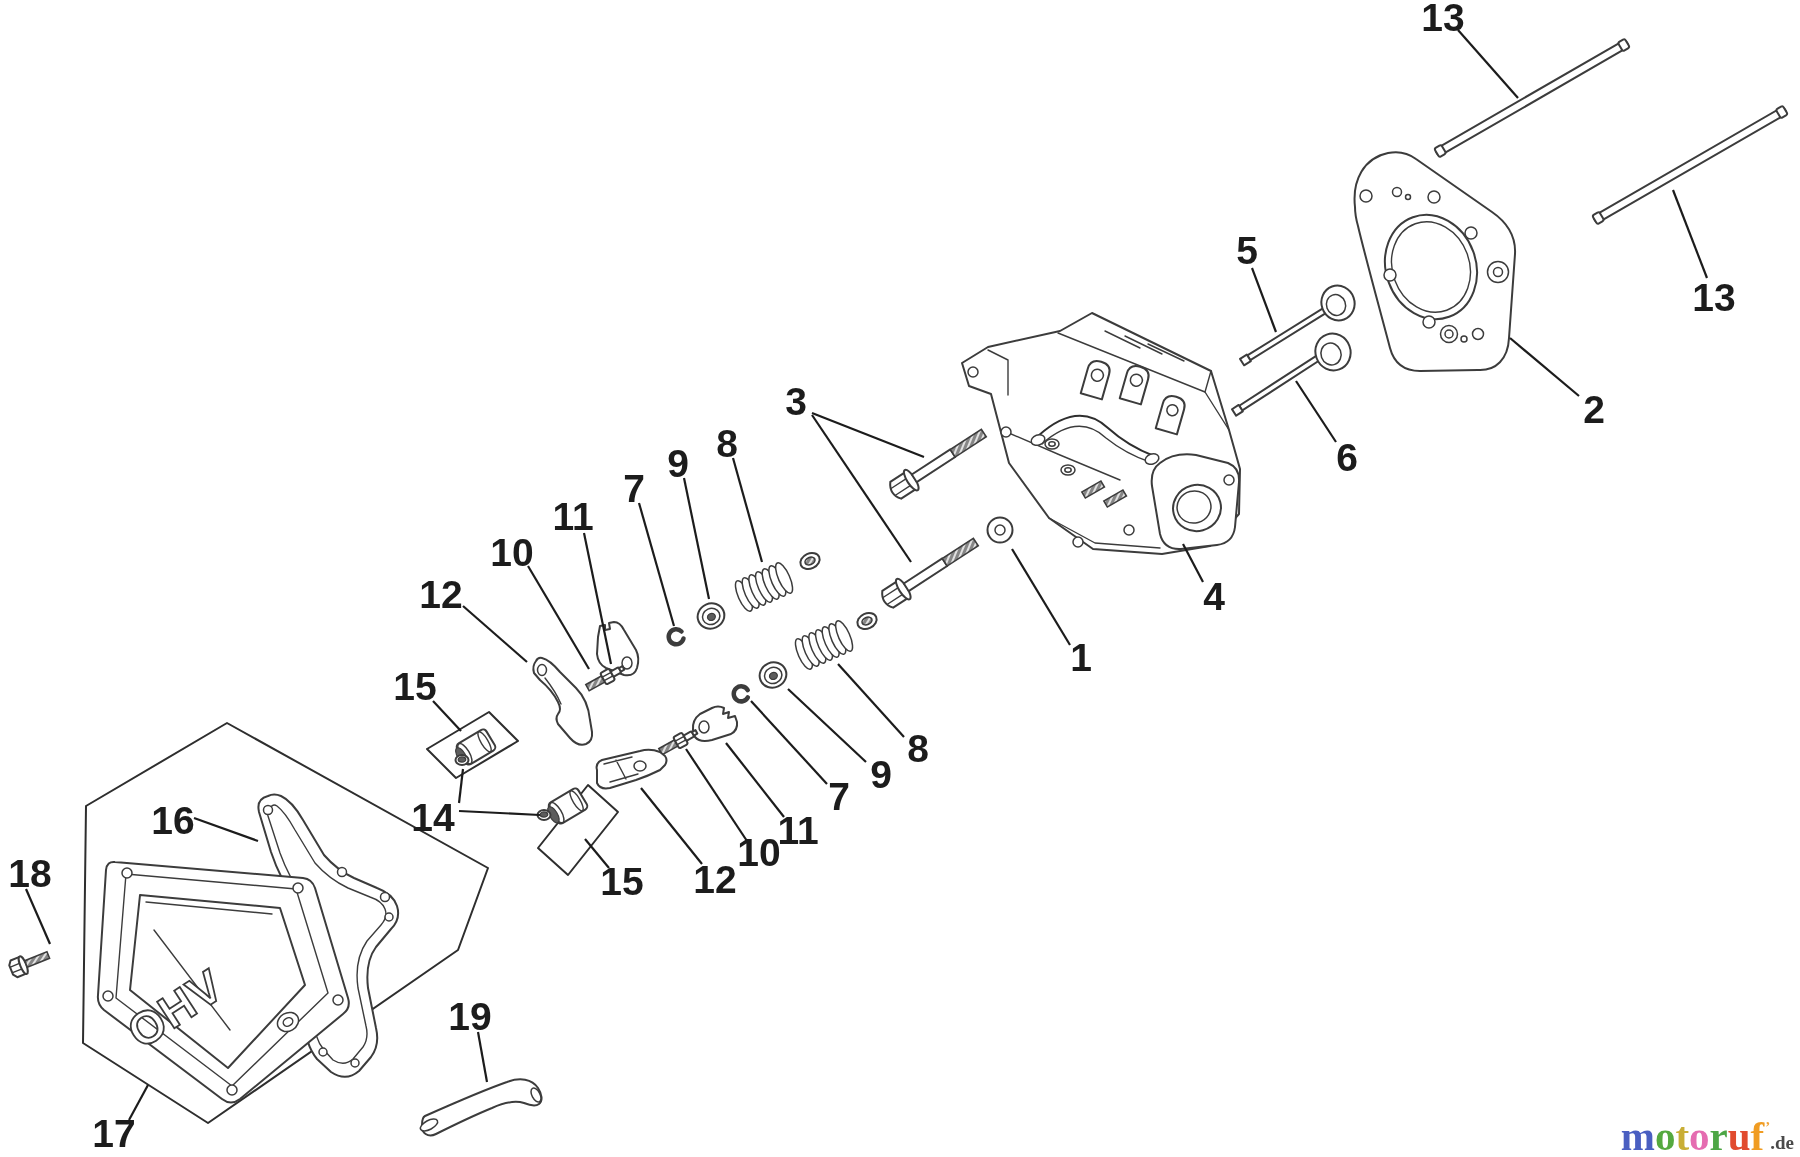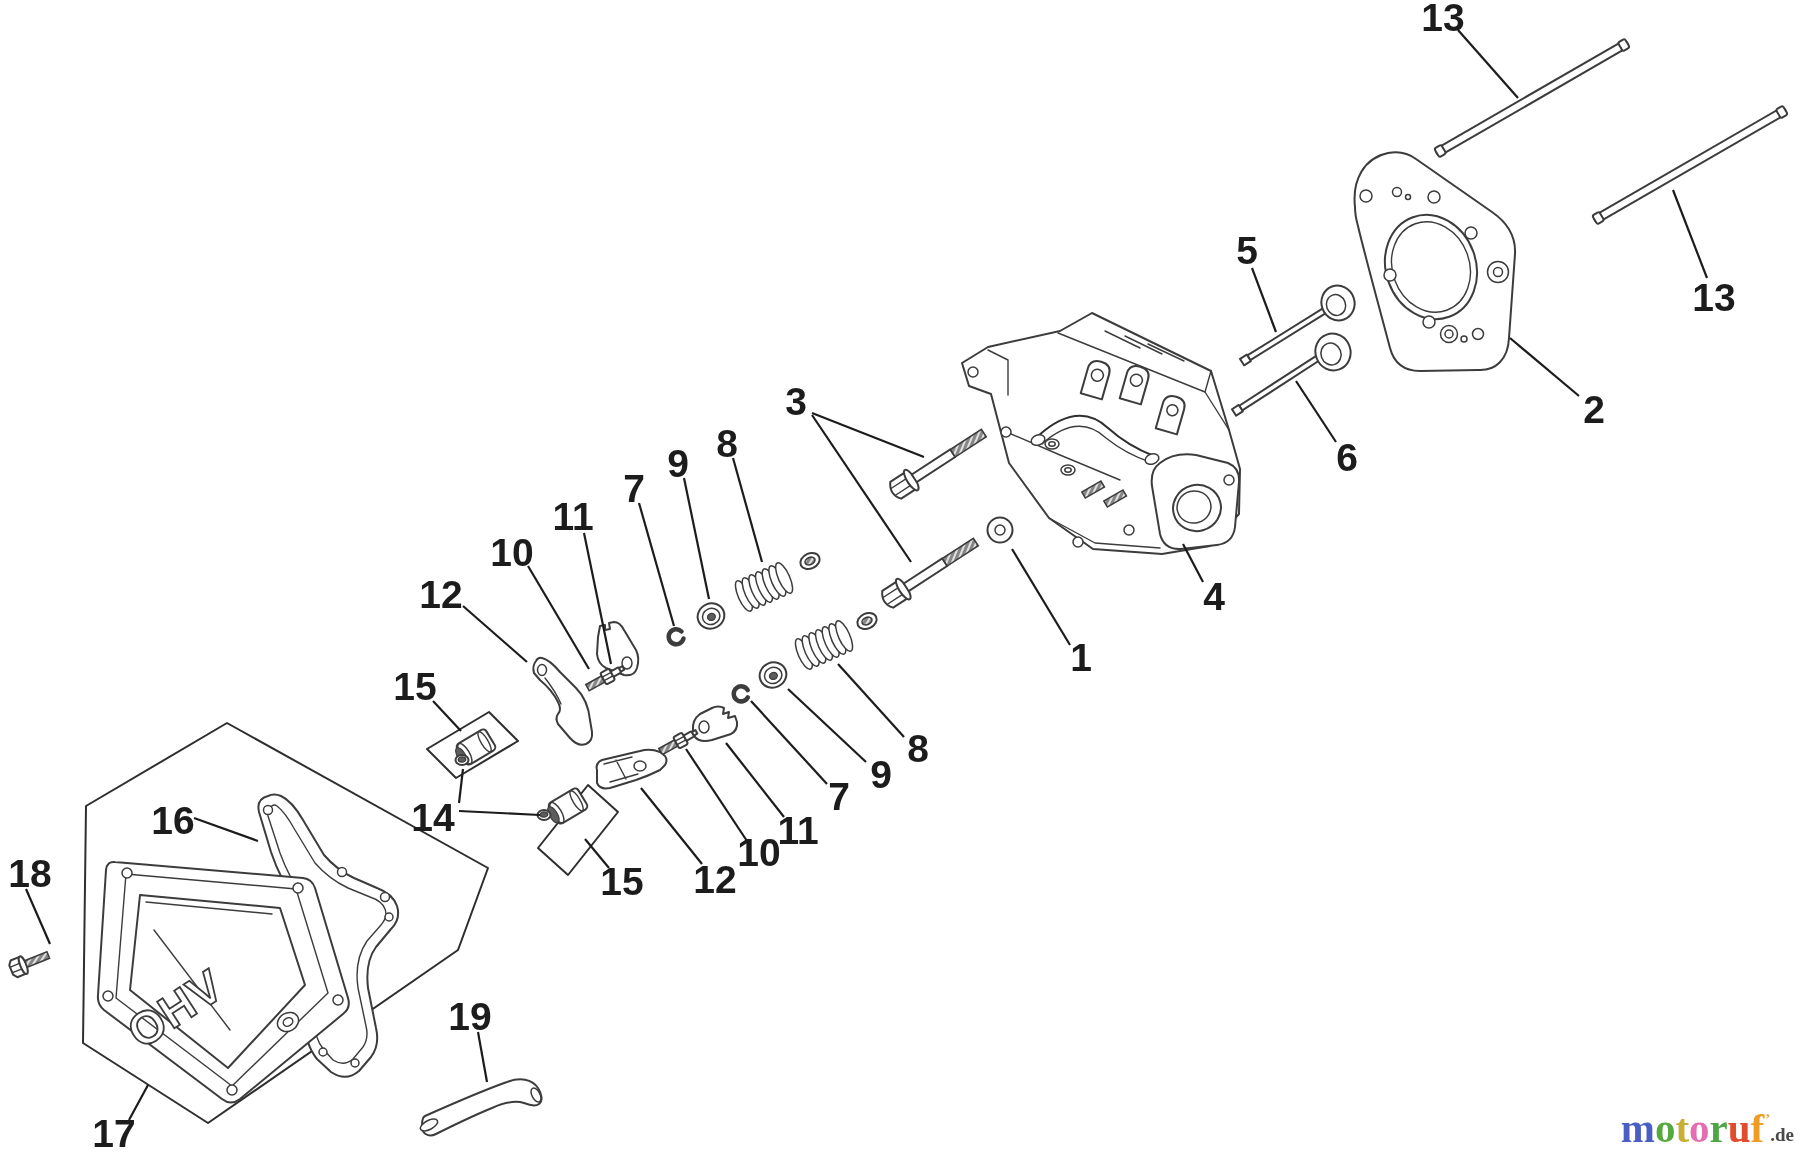--- a/index.html
+++ b/index.html
@@ -10,21 +10,21 @@
   .p  {fill:#ffffff;stroke:#3c3c3c;stroke-width:2;stroke-linejoin:round;}
   .p15{fill:#ffffff;stroke:#3c3c3c;stroke-width:1.5;stroke-linejoin:round;}
   .t  {fill:none;stroke:#3c3c3c;stroke-width:1.4;stroke-linejoin:round;stroke-linecap:round;}
   .t2 {fill:none;stroke:#2e2e2e;stroke-width:2;stroke-linejoin:round;}
   .d  {fill:url(#thr);stroke:#3c3c3c;stroke-width:1.6;}
   .dk {fill:#5d5d5d;stroke:#3c3c3c;stroke-width:1.2;}
   .callout{font-family:"Liberation Sans",sans-serif;font-weight:bold;font-size:39px;
            fill:#1c1c1c;cursor:pointer;}
   .leader{stroke:#1c1c1c;stroke-width:2.2;fill:none;}
   
-  .wm{position:absolute;right:6px;bottom:8px;font-family:"Liberation Serif",serif;
+  .wm{position:absolute;right:6px;bottom:0px;font-family:"Liberation Serif",serif;
       font-weight:bold;font-size:41px;line-height:1.0;letter-spacing:0px;cursor:pointer;
       user-select:none;white-space:nowrap;}
   .wm span{display:inline-block;}
   .wm .acc{font-size:15px;vertical-align:18px;margin-left:1px;}
   .wm .de{font-size:19px;vertical-align:1px;}
 </style>
 </head>
 <body>
 
 <div class="stage">

